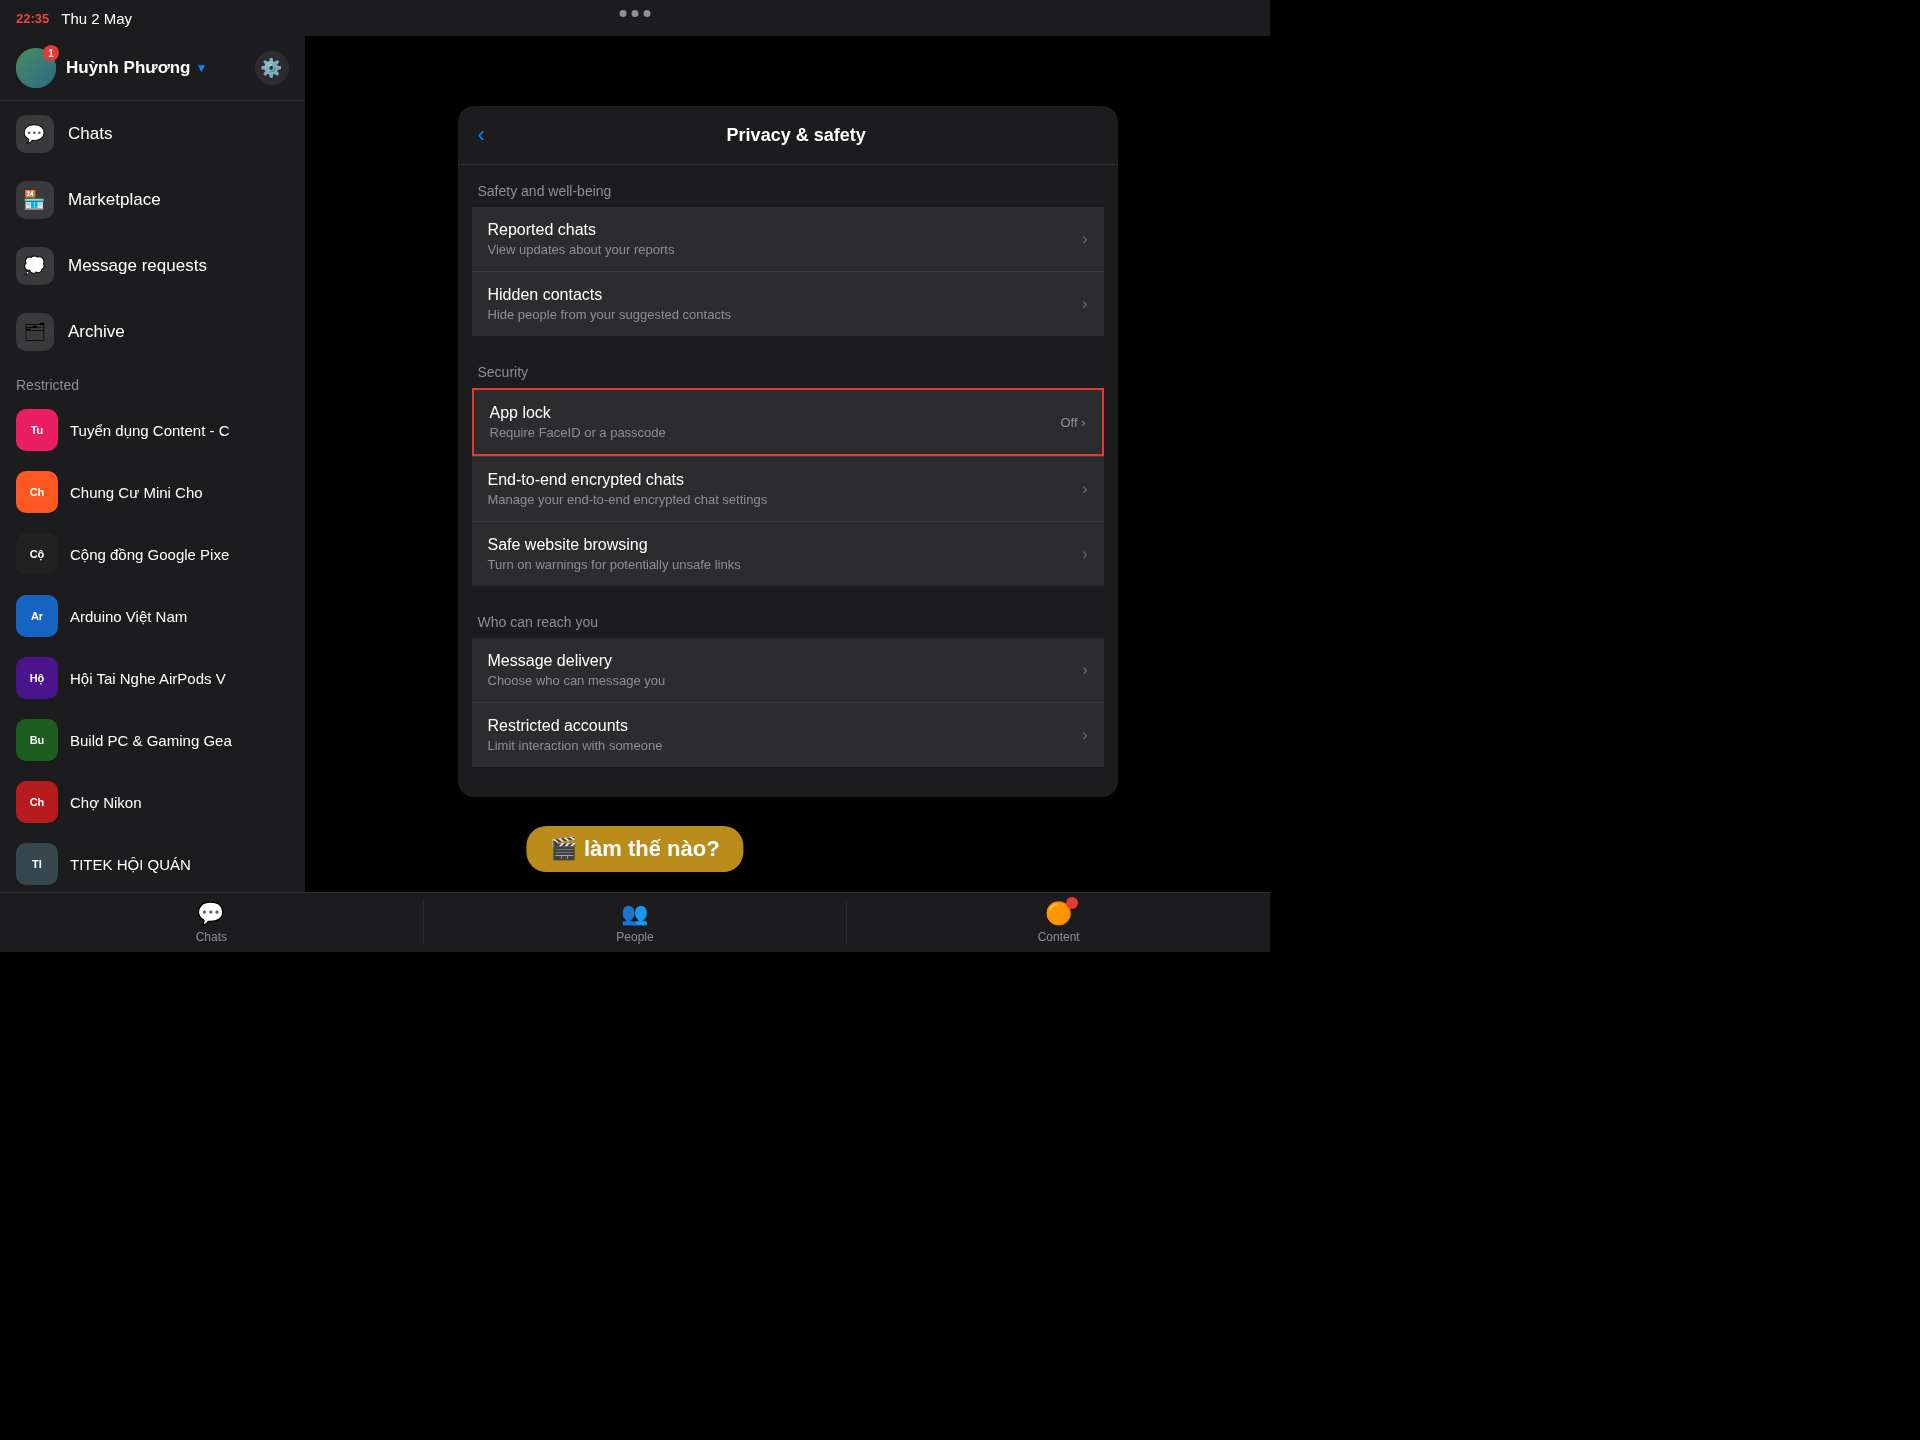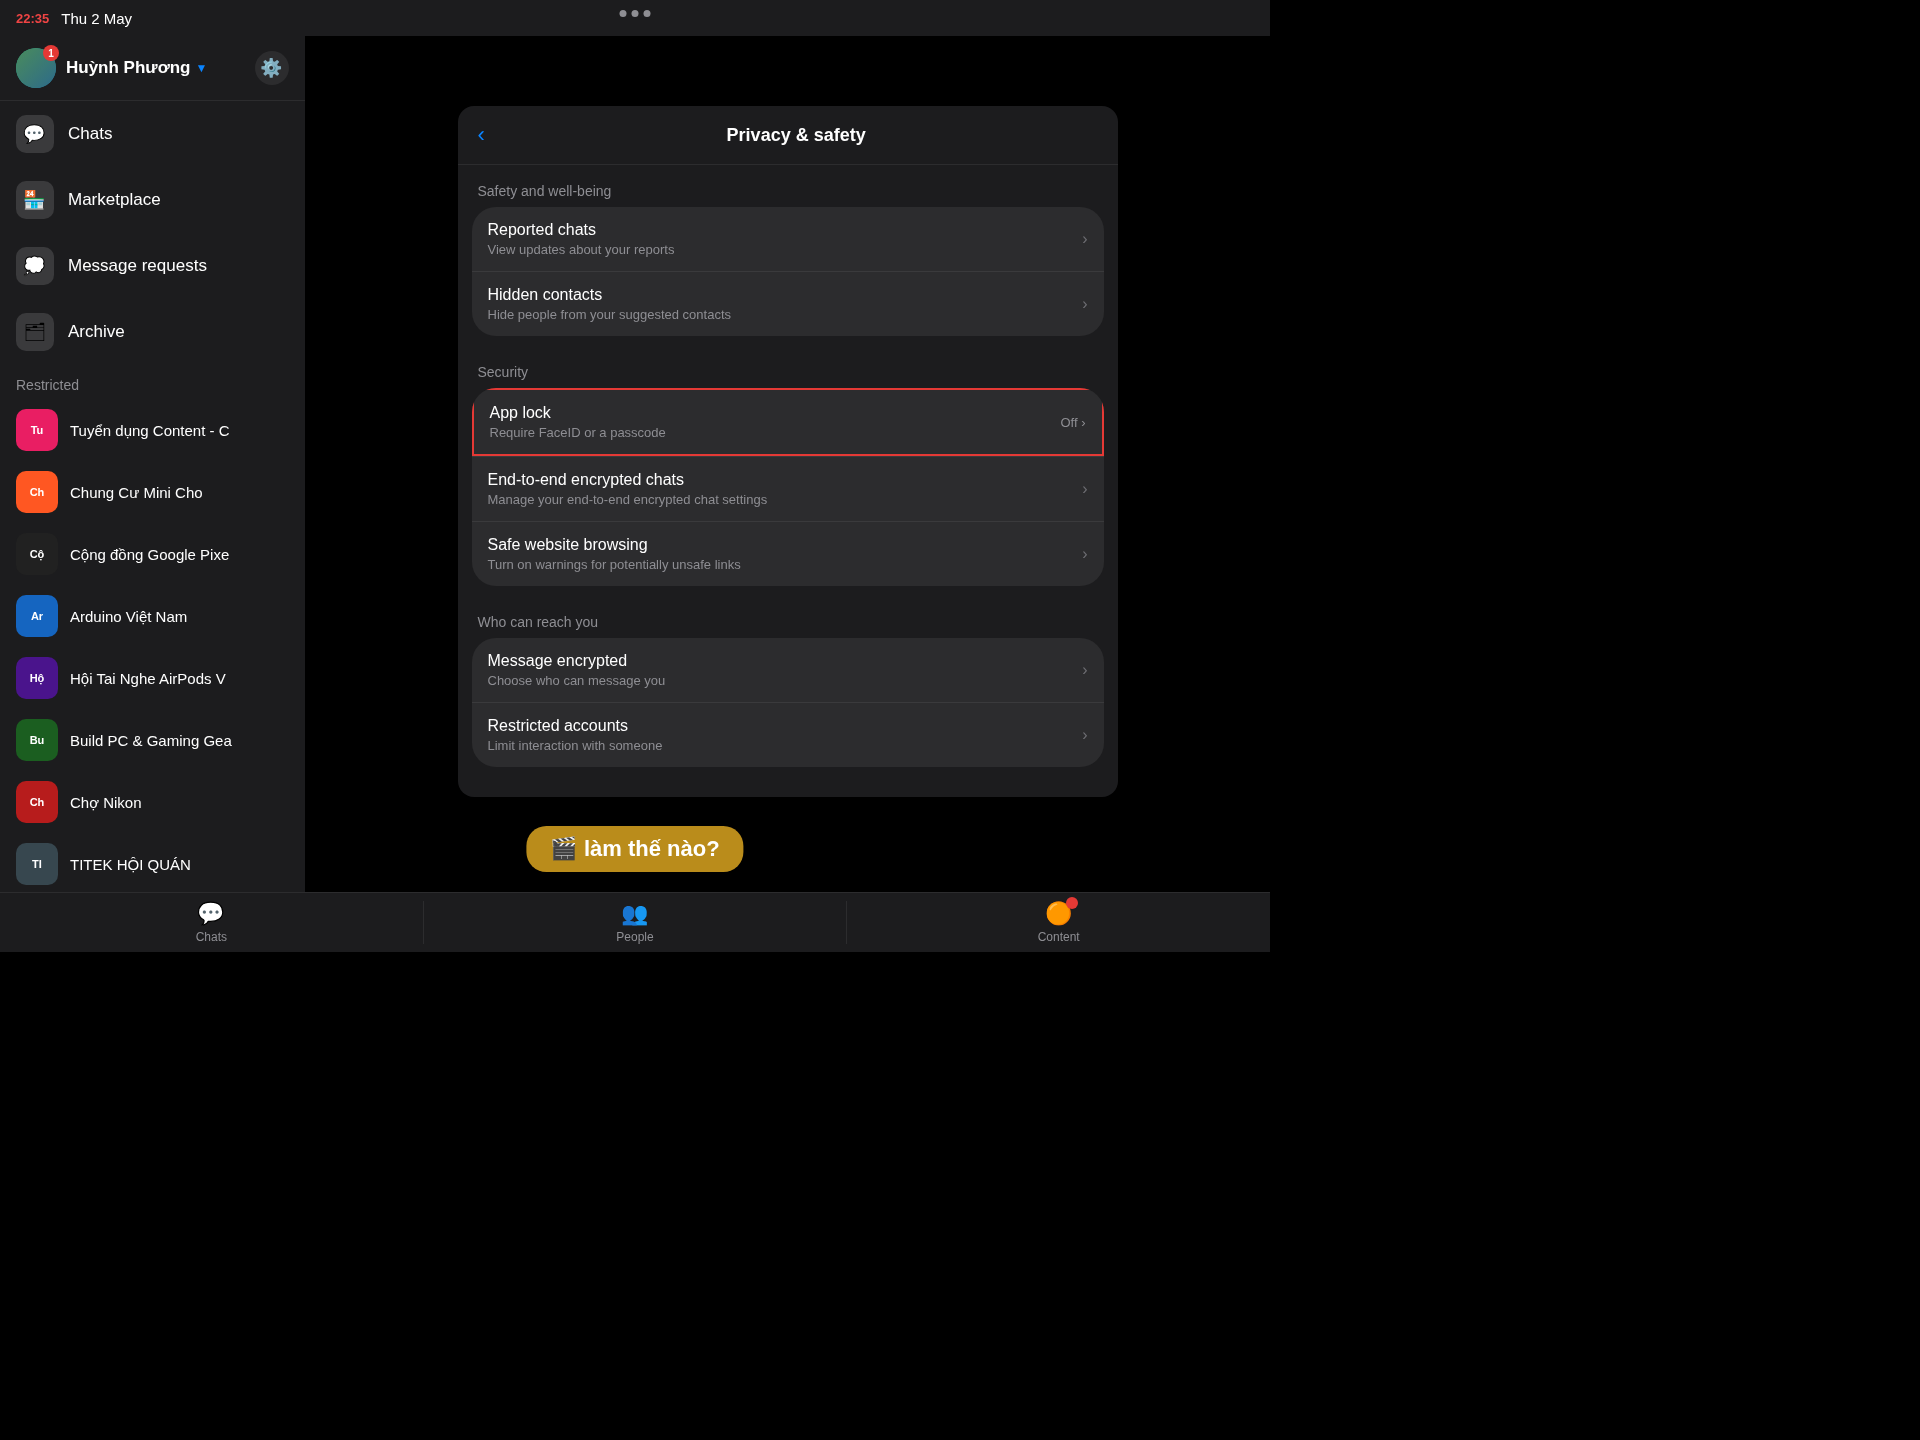--- a/index.html
+++ b/index.html
@@ -269,21 +269,21 @@
     }
 
     .section-header {
       color: #8e8e93;
       font-size: 14px;
       padding: 18px 20px 8px;
     }
 
     .settings-group {
       background: #2c2c2e;
-      border-radius: 24px;
+      border-radius: 0;
       margin: 0 14px 10px;
       overflow: hidden;
     }
 
     .settings-row {
       display: flex;
       align-items: center;
       padding: 14px 16px;
       cursor: pointer;
       position: relative;
@@ -504,21 +504,21 @@
         <div class="row-title">Safe website browsing</div>
         <div class="row-subtitle">Turn on warnings for potentially unsafe links</div>
       </div>
       <span class="chevron-right">›</span>
     </div>
         </div>
         <div class="section-header">Who can reach you</div>
         <div class="settings-group">
           <div class="settings-row">
       <div class="row-text">
-        <div class="row-title">Message encrypted</div>
+        <div class="row-title">Message delivery</div>
         <div class="row-subtitle">Choose who can message you</div>
       </div>
       <span class="chevron-right">›</span>
     </div>
           <div class="settings-row">
       <div class="row-text">
         <div class="row-title">Restricted accounts</div>
         <div class="row-subtitle">Limit interaction with someone</div>
       </div>
       <span class="chevron-right">›</span>

